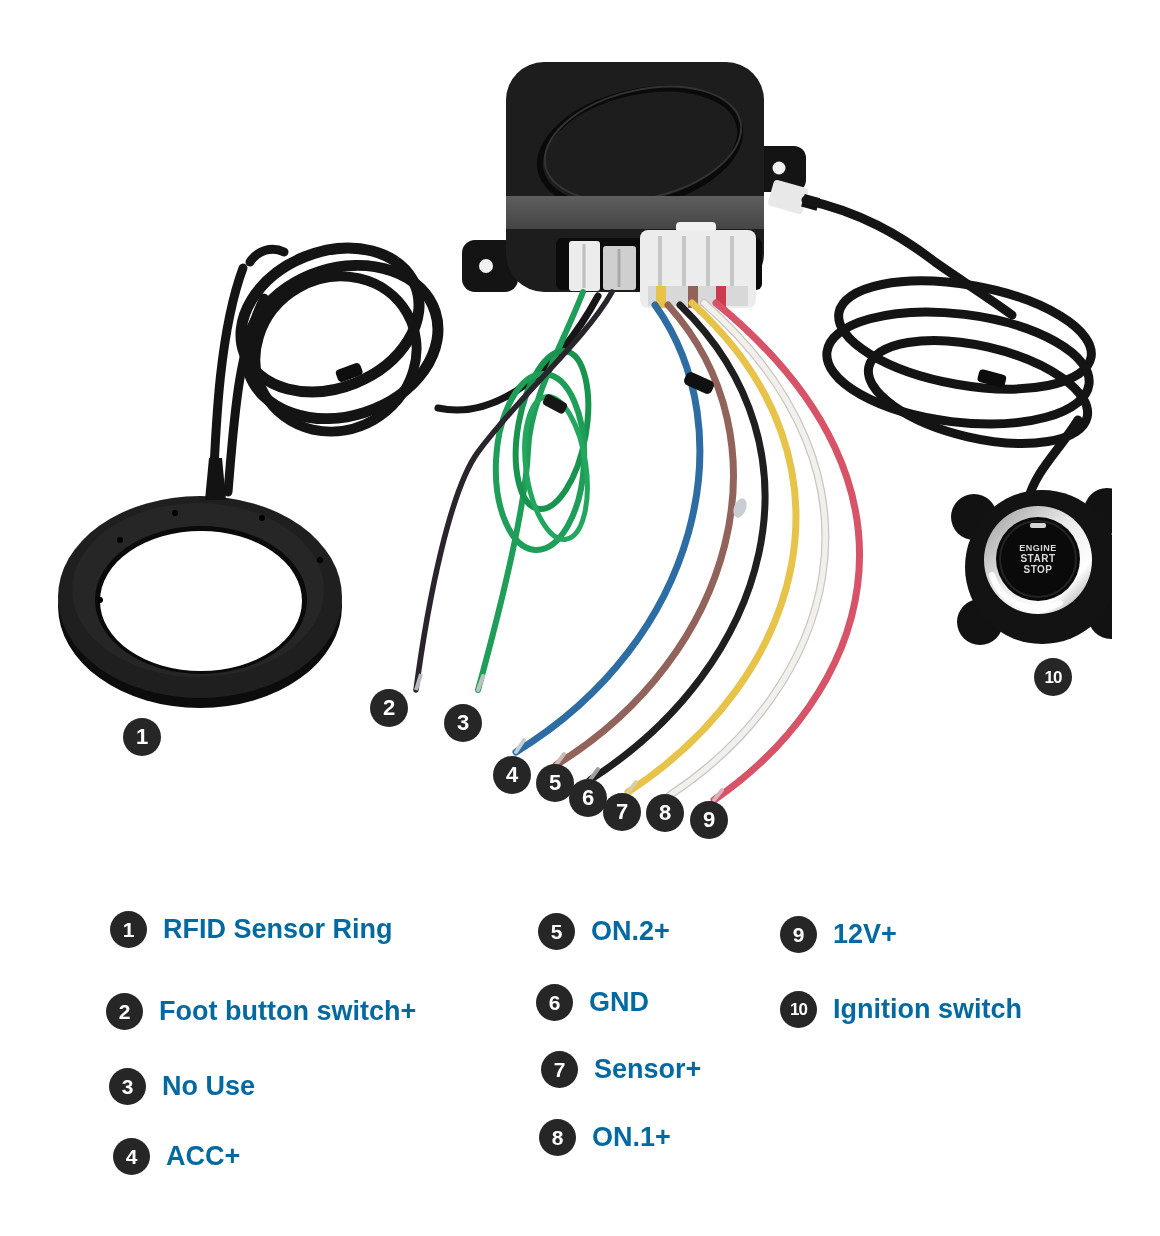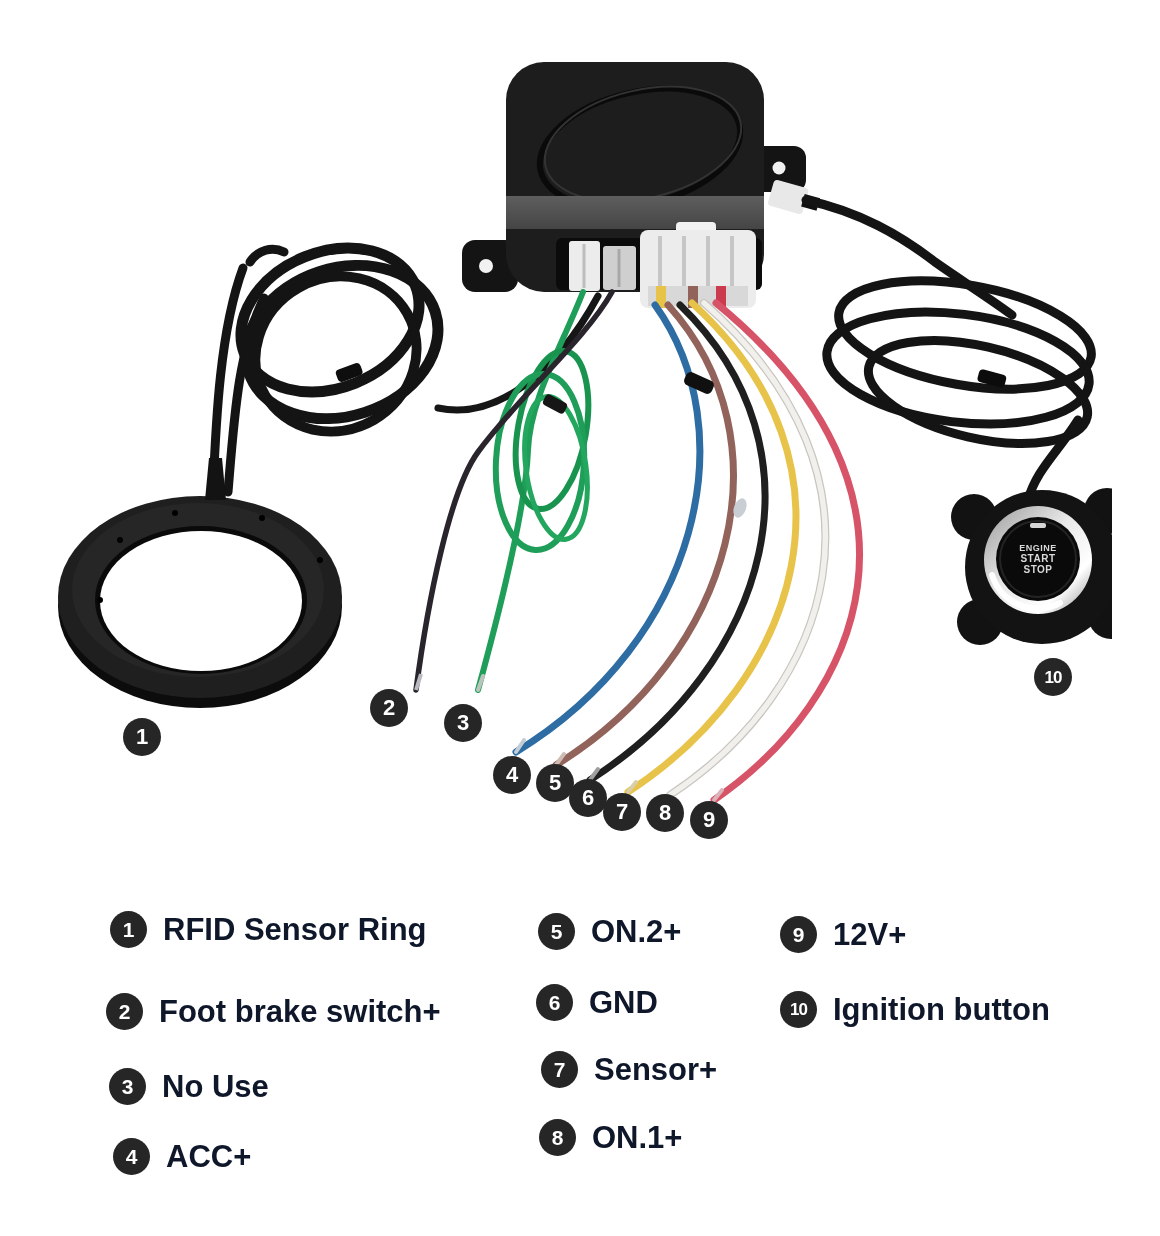--- a/index.html
+++ b/index.html
@@ -17,21 +17,21 @@
   .legend-item{
     position:absolute;display:flex;align-items:center;gap:16px;
   }
   .legend-badge{
     width:37px;height:37px;border-radius:50%;background:#262626;color:#fff;
     display:flex;align-items:center;justify-content:center;
     font-weight:bold;font-size:21px;flex:0 0 auto;line-height:1;
   }
   .legend-badge.small-text{font-size:17px;letter-spacing:-1px;}
   .legend-label{
-    color:#0f172a;font-size:31px;font-weight:600;white-space:nowrap;
+    color:#0369a1;font-size:27px;font-weight:600;white-space:nowrap;
   }
   .btn-text{fill:#d9d9d9;font-family:"Liberation Sans",sans-serif;font-weight:bold;text-anchor:middle;}
 </style>
 </head>
 <body>
 
 <div id="stage">
 
   <svg id="artwork" width="1160" height="900" viewBox="0 0 1160 900">
     <defs>
@@ -170,21 +170,21 @@
   <div class="marker small-text" style="left:1034px;top:658px;">10</div>
 
   <div>
 
     <div class="legend-item" style="left:110px;top:911px;">
       <span class="legend-badge">1</span>
       <span class="legend-label">RFID Sensor Ring</span>
     </div>
     <div class="legend-item" style="left:106px;top:993px;">
       <span class="legend-badge">2</span>
-      <span class="legend-label">Foot brake switch+</span>
+      <span class="legend-label">Foot button switch+</span>
     </div>
     <div class="legend-item" style="left:109px;top:1068px;">
       <span class="legend-badge">3</span>
       <span class="legend-label">No Use</span>
     </div>
     <div class="legend-item" style="left:113px;top:1138px;">
       <span class="legend-badge">4</span>
       <span class="legend-label">ACC+</span>
     </div>
 
@@ -204,17 +204,17 @@
       <span class="legend-badge">8</span>
       <span class="legend-label">ON.1+</span>
     </div>
 
     <div class="legend-item" style="left:780px;top:916px;">
       <span class="legend-badge">9</span>
       <span class="legend-label">12V+</span>
     </div>
     <div class="legend-item" style="left:780px;top:991px;">
       <span class="legend-badge small-text">10</span>
-      <span class="legend-label">Ignition button</span>
+      <span class="legend-label">Ignition switch</span>
     </div>
   </div>
 
 </div>
 
 </body></html>

